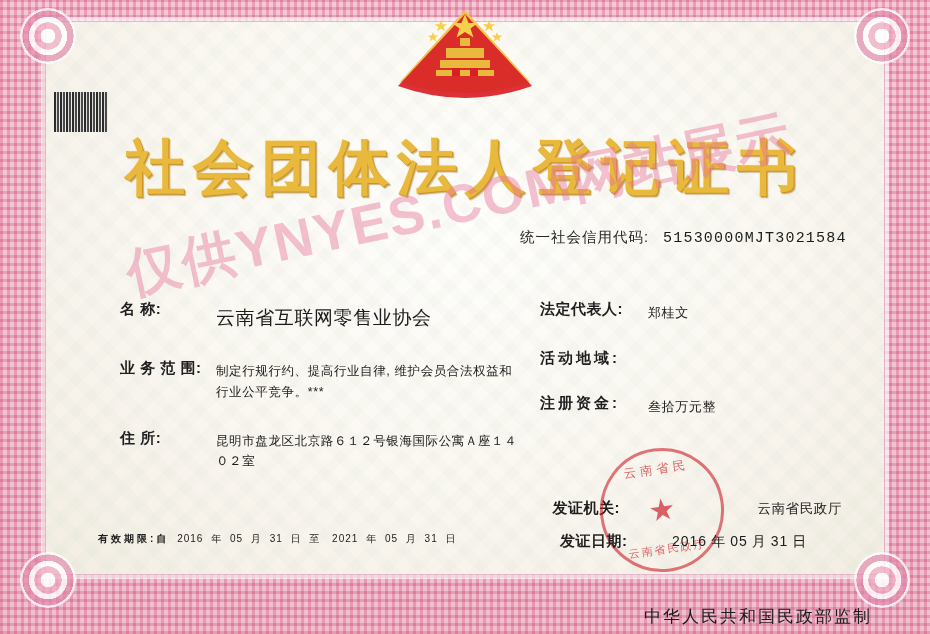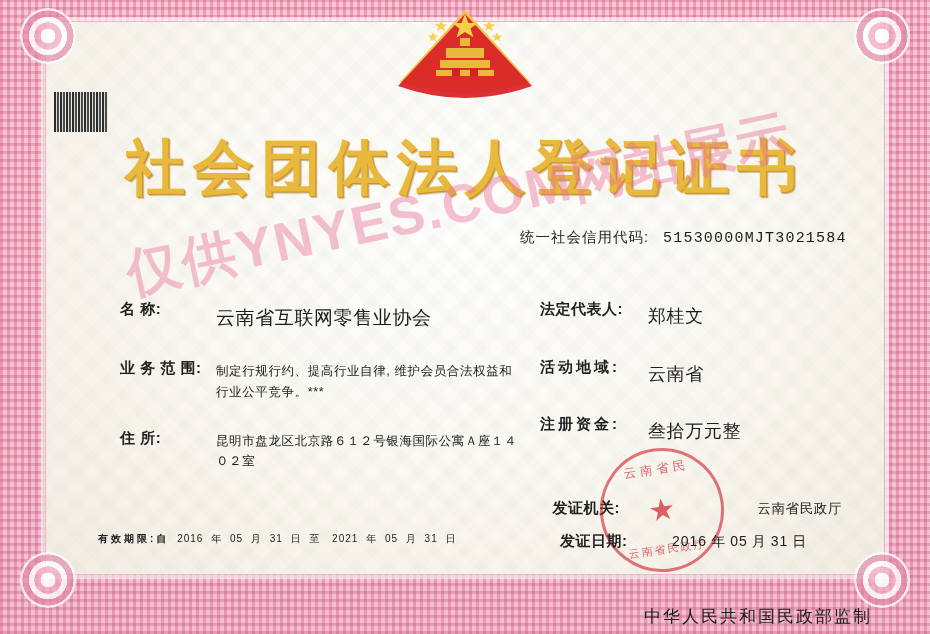--- a/index.html
+++ b/index.html
@@ -165,21 +165,21 @@
   .f-value {
     flex: 1 1 auto;
     font-size: 12.5px;
     color: #1b1b1b;
     line-height: 1.65;
     letter-spacing: 0.6px;
     padding-top: 2px;
   }
   .f-value.bigger { font-size: 19px; }
   .fields-right .f-label { flex: 0 0 108px; }
-  .fields-right .f-value { font-size: 18px; }
+  .fields-right .f-value { font-size: 13px; }
 
   .field.addr {
     margin-top: 16px;
   }
 
   
   .issuer {
     position: absolute;
     left: 512px;
     top: 496px;
@@ -350,21 +350,20 @@
     </div>
   </div>
 
   <div class="fields-right">
     <div class="field">
       <span class="f-label">法定代表人:</span>
       <span class="f-value">郑桂文</span>
     </div>
     <div class="field">
       <span class="f-label spaced-2">活动地域:</span>
-      <span class="f-value">云南省</span>
     </div>
     <div class="field">
       <span class="f-label spaced-2">注册资金:</span>
       <span class="f-value">叁拾万元整</span>
     </div>
   </div>
 
   <div class="issuer">
     <span class="f-label">发证机关:</span>
     <span class="f-value">云南省民政厅</span>

